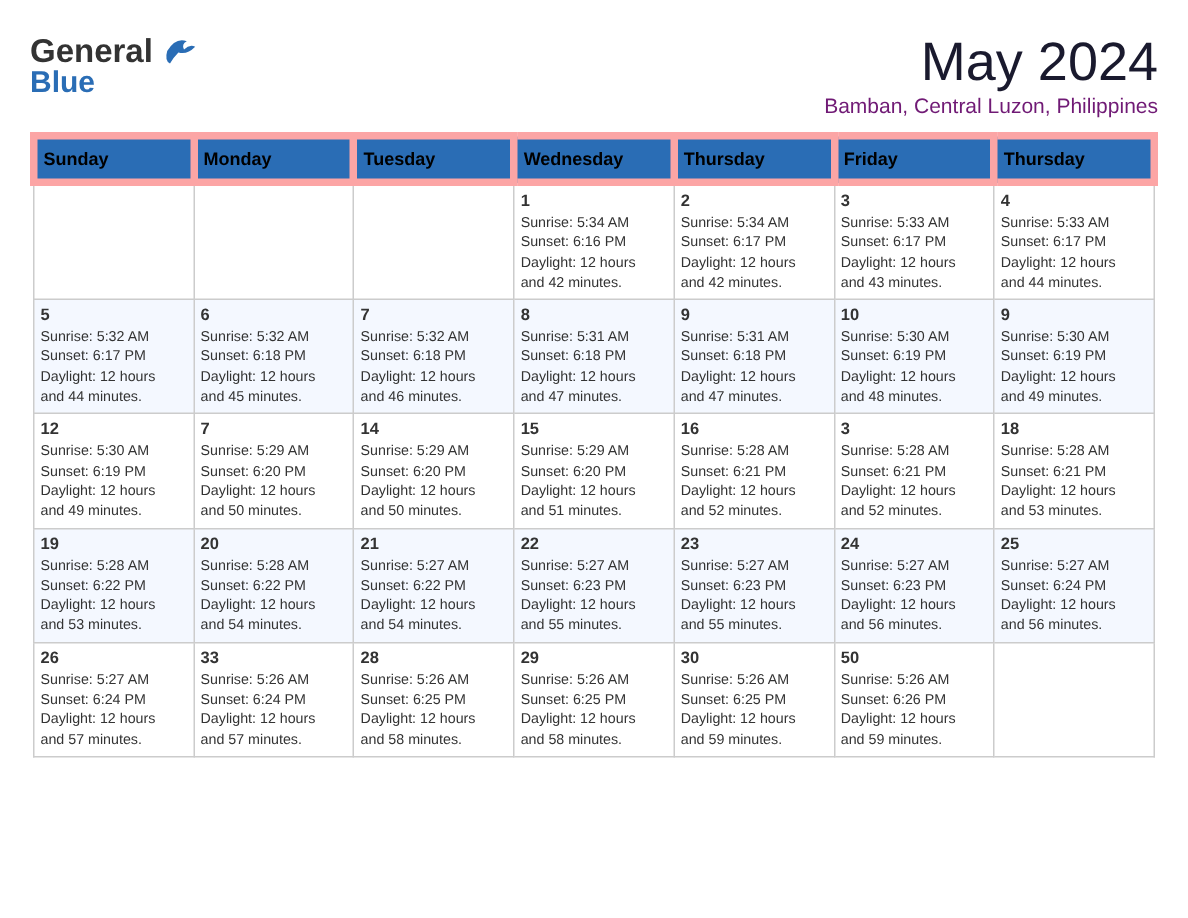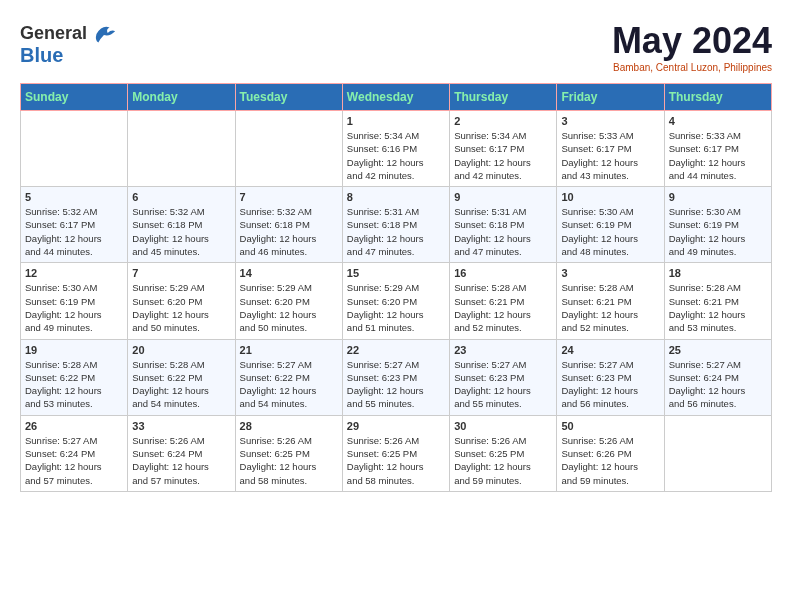--- a/index.html
+++ b/index.html
@@ -14,53 +14,53 @@
       display: flex;
       justify-content: space-between;
       align-items: flex-start;
       margin-bottom: 10px;
     }
     .logo {
       display: flex;
       align-items: center;
     }
     .logo-text {
-      font-size: 18px;
+      font-size: 22px;
       font-weight: bold;
       line-height: 1.2;
     }
     .logo-general { color: #333; }
     .logo-icon {
       width: 28px;
       height: 28px;
       margin-left: 2px;
     }
     .title-block {
       text-align: right;
     }
     .month-title {
       font-size: 36px;
-      font-weight: bold;
+      font-weight: normal;
       color: #1a1a2e;
     }
     .subtitle {
-      font-size: 10px;
-      color: #c2410c;
+      font-size: 14px;
+      color: #701a75;
     }
     .calendar {
       width: 100%;
       border-collapse: collapse;
     }
     .calendar th {
       background-color: #2a6db5;
-      color: #86efac;
+      color: #000000;
       font-size: 12px;
       padding: 6px 4px;
       text-align: left;
-      border: 1px solid #fca5a5;
+      border: 5px solid #fca5a5;
     }
     .calendar td {
       border: 1px solid #ccc;
       vertical-align: top;
       padding: 4px;
       width: calc(100% / 7);
       min-height: 80px;
       font-size: 10px;
       color: #333;
     }

